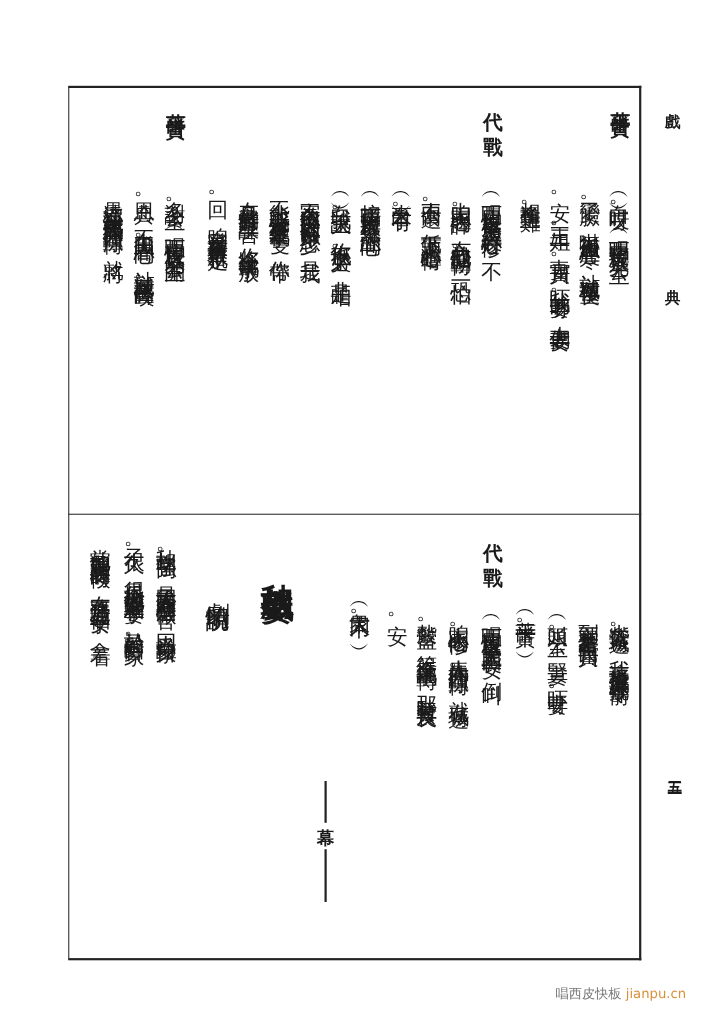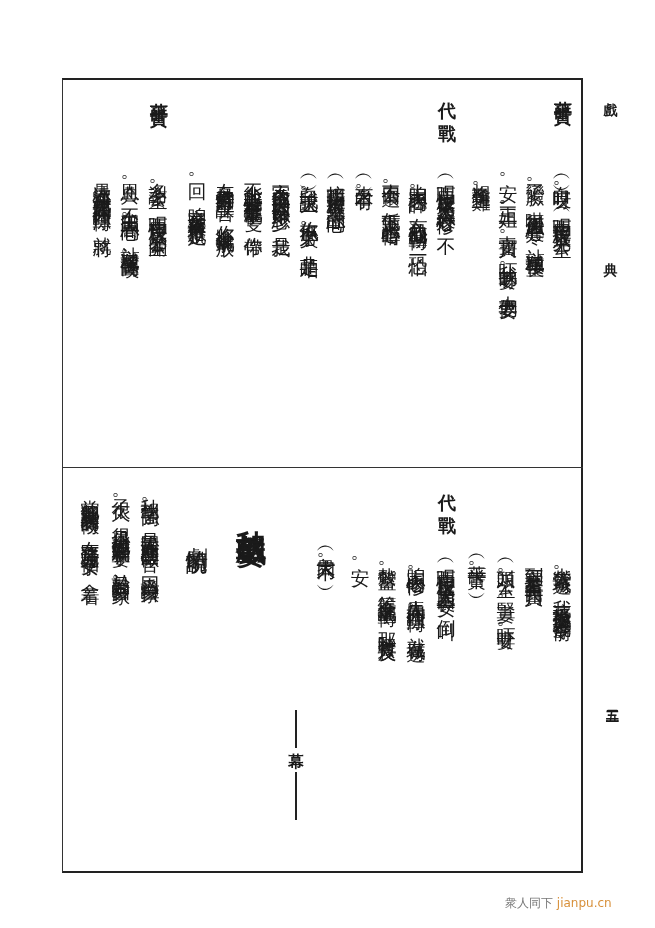--- a/index.html
+++ b/index.html
@@ -104,15 +104,15 @@
 
   <div class="vcol title" style="left:234px; top:506px;">秋胡戲妻</div>
   <div class="vcol subtitle" style="left:184px; top:530px;">劇情說明</div>
 
   <div class="vcol" style="left:140px; top:484px;">秋胡字高强。是魯國人而在楚國做官。因爲離家日</div>
   <div class="vcol" style="left:111px; top:484px;">子很久。很是掛念他的母親和妻子。於是辭官回家。</div>
   <div class="vcol" style="left:80px; top:484px;">當他將到家裏的時候。在路旁遇見一個女子。拿着</div>
 </div>
 
 <div class="watermark">
-  <span>衆人同下</span>
+  <span>唱西皮快板</span>
   <span class="url">jianpu.cn</span>
 </div>
 
 </body></html>

